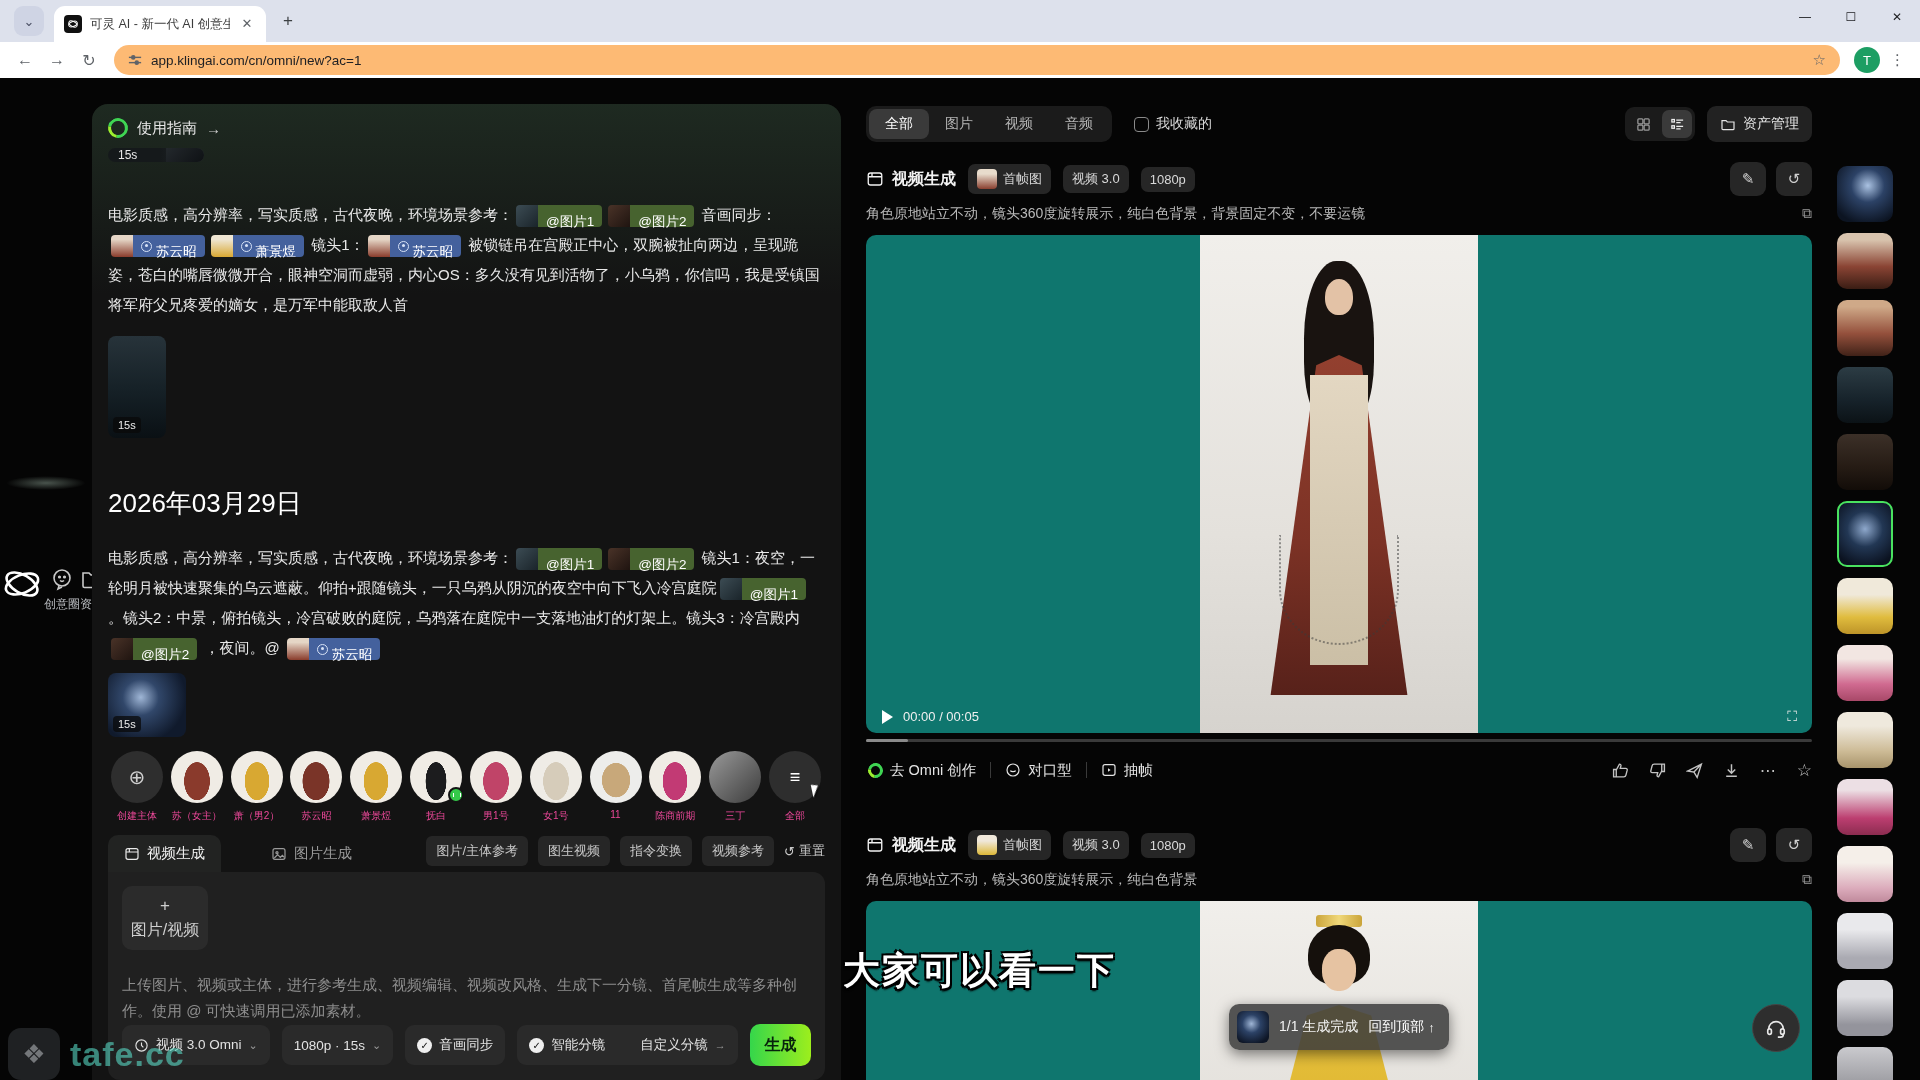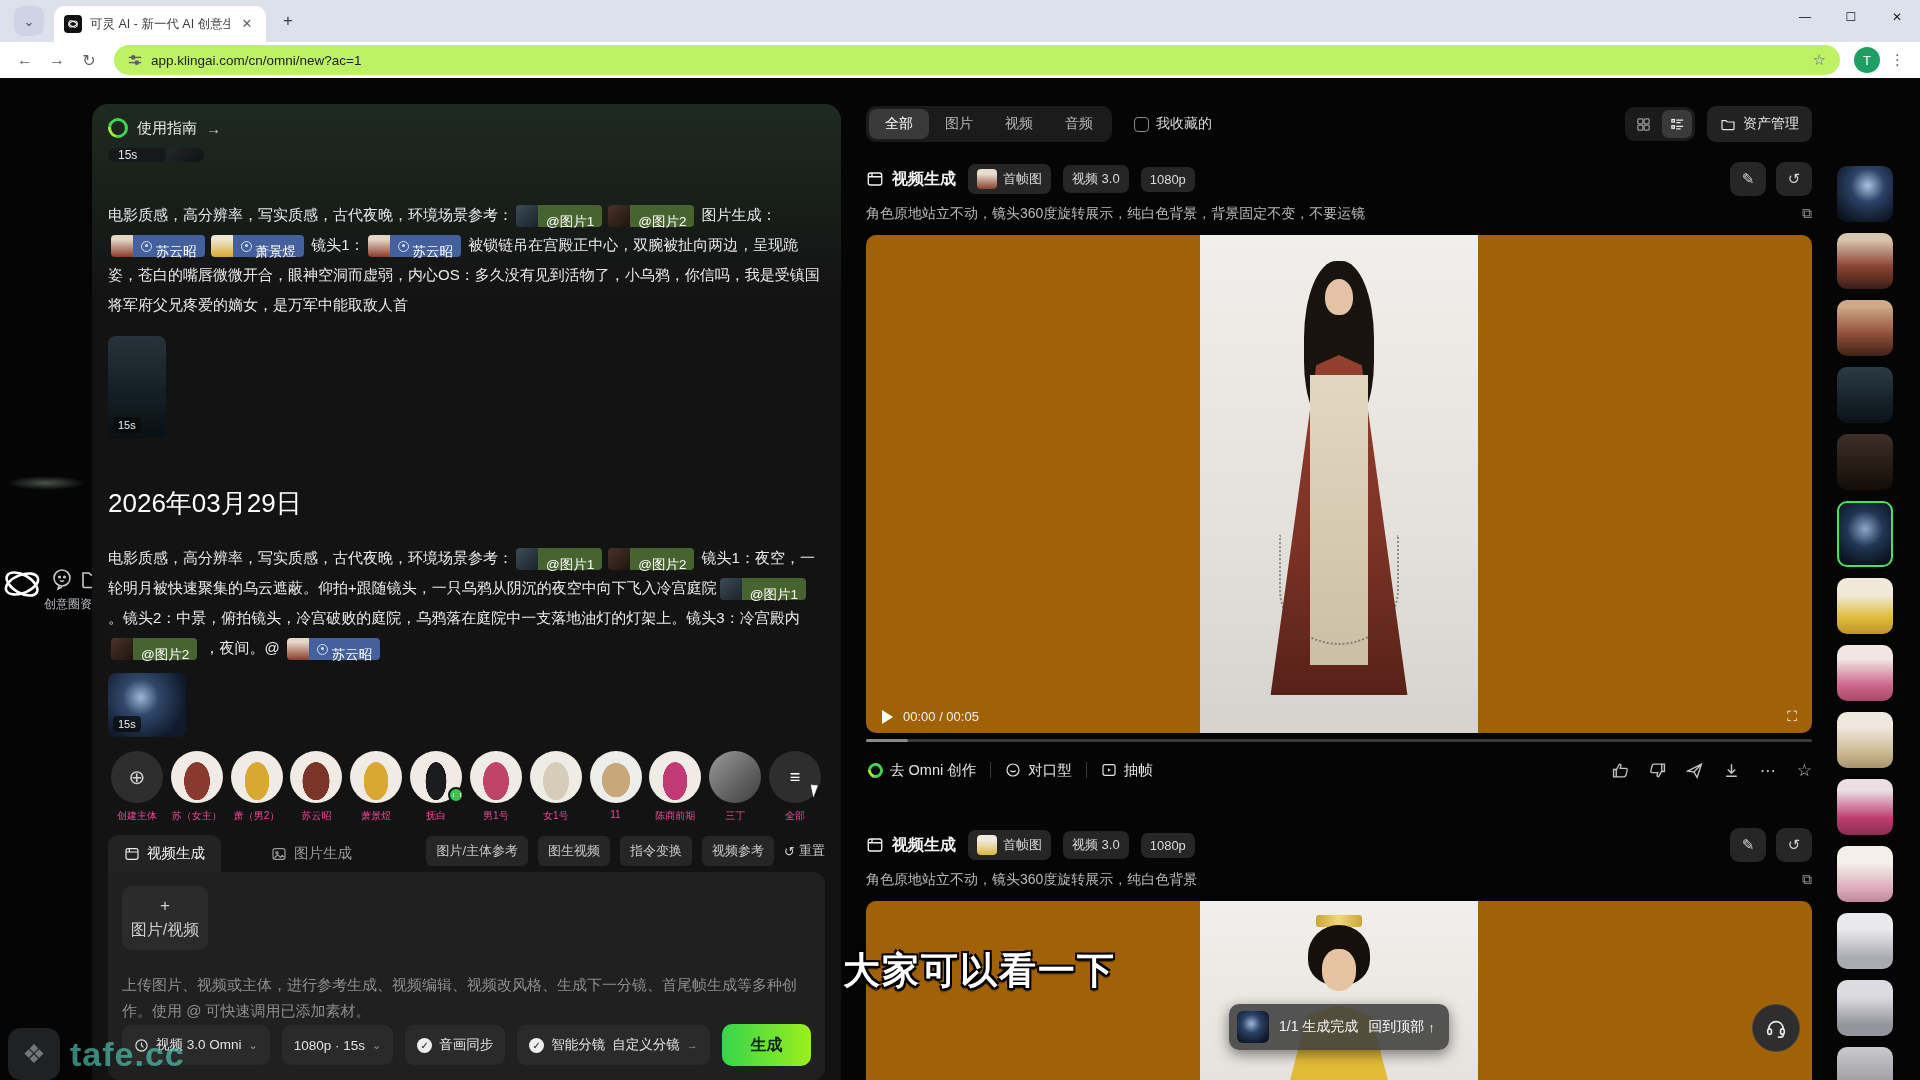--- a/index.html
+++ b/index.html
@@ -11,21 +11,21 @@
   .tab-search-btn{width:30px;height:30px;border-radius:9px;margin:0 10px 6px 4px;display:flex;align-items:center;justify-content:center;color:#4a4f63;font-size:13px;background:#cfd4e4;}
   .tab{height:36px;width:212px;background:#ffffff;border-radius:11px 11px 0 0;display:flex;align-items:center;padding:0 10px;}
   .favicon{width:18px;height:18px;border-radius:4px;background:#101010;display:flex;align-items:center;justify-content:center;flex:none;}
   .tab-title{flex:1;font-size:12.5px;color:#3c3c3c;white-space:nowrap;overflow:hidden;margin:0 8px;}
   .tab-close{color:#5f6368;font-size:13px;width:18px;height:18px;line-height:18px;text-align:center;border-radius:50%;flex:none;}
   .newtab-btn{width:28px;height:28px;margin:0 0 7px 8px;border-radius:50%;display:flex;align-items:center;justify-content:center;color:#3c4043;font-size:17px;}
   .win-controls{position:absolute;right:0;top:0;height:34px;display:flex;}
   .win-btn{width:46px;height:34px;display:flex;align-items:center;justify-content:center;color:#202124;font-size:12px;}
   .toolbar{height:36px;background:#ffffff;display:flex;align-items:center;padding:0 10px;gap:2px;}
   .nav-btn{width:30px;height:30px;display:flex;align-items:center;justify-content:center;color:#5f6368;font-size:16px;border-radius:50%;}
-  .urlbar{flex:1;height:30px;background:#bef264;border-radius:15px;display:flex;align-items:center;padding:8px 14px;gap:9px;margin:0 8px;}
+  .urlbar{flex:1;height:30px;background:#fdba74;border-radius:15px;display:flex;align-items:center;padding:8px 14px;gap:9px;margin:0 8px;}
   .url-text{font-size:13.5px;color:#202124;flex:1;}
   .url-star{color:#5f6368;font-size:15px;}
   .profile-avatar{width:26px;height:26px;border-radius:50%;background:#1d9e63;color:#fff;font-size:13px;display:flex;align-items:center;justify-content:center;margin:0 4px;}
   .menu-dots{color:#5f6368;font-size:15px;width:24px;text-align:center;letter-spacing:1px;}
   
   .app{position:relative;width:1920px;height:1002px;background:#050505;}
   
   .sidebar{position:absolute;left:0;top:0;width:92px;height:1002px;display:flex;flex-direction:row;align-items:center;}
   .side-logo{margin-top:40px;margin-bottom:26px;}
   .side-item{display:flex;flex-direction:column;align-items:center;gap:5px;margin-top:22px;color:#b9bcc0;font-size:12px;}
@@ -90,21 +90,21 @@
   .reset-btn{display:flex;align-items:center;gap:4px;color:#c9c9c9;font-size:13px;}
   .composer{background:#202020;border-radius:0 12px 12px 12px;padding:14px 14px 12px;display:flex;flex-direction:column;flex:1;}
   .upload-btn{width:86px;height:64px;background:#2b2b2b;border-radius:10px;display:flex;flex-direction:column;align-items:center;justify-content:center;gap:4px;color:#cfcfcf;}
   .upload-btn .plus{font-size:17px;}
   .upload-btn .lbl{font-size:16px;}
   .composer-ph{margin-top:22px;font-size:15px;line-height:26px;color:#8d8d8d;width:700px;}
   .controls-row{margin-top:auto;display:flex;align-items:center;gap:12px;padding-bottom:2px;}
   .ctrl-pill{height:40px;background:#2a2a2a;border-radius:9px;display:flex;align-items:center;gap:7px;padding:0 12px;color:#e2e2e2;font-size:13.5px;white-space:nowrap;}
   .caret{color:#9a9a9a;font-size:11px;}
   .check-ic{width:15px;height:15px;border-radius:50%;background:#efefef;color:#111;font-size:10px;display:flex;align-items:center;justify-content:center;font-weight:bold;}
-  .ctrl-sub{color:#e2e2e2;}
+  .ctrl-sub{color:#e2e2e2;margin-left:28px;}
   .generate-btn{margin-left:auto;width:152px;height:42px;border-radius:10px;background:linear-gradient(90deg,#35d64b,#9dee1d);color:#07230c;font-size:16px;font-weight:bold;display:flex;align-items:center;justify-content:center;}
   
   .right-panel{position:absolute;left:866px;top:26px;width:946px;height:976px;display:flex;flex-direction:column;overflow:hidden;}
   .rp-header{display:flex;align-items:center;height:40px;flex:none;}
   .filter-tabs{display:flex;background:#1b1b1b;border-radius:10px;padding:3px;}
   .ftab{padding:6px 16px;font-size:14px;color:#b5b5b5;border-radius:8px;}
   .ftab.active{background:#3a3a3a;color:#fff;}
   .fav-filter{display:flex;align-items:center;gap:7px;margin-left:22px;color:#d9d9d9;font-size:14px;}
   .checkbox{width:15px;height:15px;border:1.5px solid #8a8a8a;border-radius:4px;background:transparent;}
   .view-btns{margin-left:auto;display:flex;gap:4px;background:#1b1b1b;border-radius:9px;padding:3px;}
@@ -115,21 +115,21 @@
   .gen-card{display:flex;flex-direction:column;position:relative;}
   .card-head{display:flex;align-items:center;gap:12px;}
   .card-type{display:flex;align-items:center;gap:8px;color:#f2f2f2;font-size:16px;font-weight:bold;}
   .badge-pill{display:flex;align-items:center;gap:6px;background:#262626;border-radius:7px;color:#d9d9d9;font-size:13px;padding:5px 9px;}
   .badge-pill .bthumb{width:20px;height:20px;border-radius:4px;background:linear-gradient(180deg,#e8dccc 25%,#8a4030);}
   .head-actions{margin-left:auto;display:flex;gap:10px;}
   .sq-btn{width:36px;height:34px;background:#262626;border-radius:9px;display:flex;align-items:center;justify-content:center;color:#cfcfcf;font-size:15px;}
   .card-desc-row{display:flex;align-items:flex-start;margin-top:9px;}
   .card-desc{color:#b9b9b9;font-size:14px;}
   .copy-ic{margin-left:auto;color:#9a9a9a;font-size:14px;}
-  .video-box{margin-top:12px;height:498px;background:#a16207;border-radius:10px;position:relative;overflow:hidden;}
+  .video-box{margin-top:12px;height:498px;background:#0f766e;border-radius:10px;position:relative;overflow:hidden;}
   .video-box.short{height:352px;}
   .video-frame{position:absolute;left:50%;transform:translateX(-50%);top:0;bottom:0;width:278px;background:linear-gradient(180deg,#f1efeb 0%,#e4e1dc 60%,#d6d3ce 100%);overflow:hidden;}
   .vf-hair{position:absolute;left:50%;transform:translateX(-50%);top:26px;width:70px;height:168px;background:#191310;border-radius:46% 46% 40% 40%;}
   .vf-face{position:absolute;left:50%;transform:translateX(-50%);top:44px;width:28px;height:36px;background:#e3c2a6;border-radius:50% 50% 45% 45%;}
   .vf-robe{position:absolute;left:50%;transform:translateX(-50%);top:120px;width:190px;height:340px;background:linear-gradient(180deg,#93402f 0%,#7c3225 55%,#57211a 100%);clip-path:polygon(50% 0,62% 3%,86% 100%,14% 100%,38% 3%);}
   .vf-inner{position:absolute;left:50%;transform:translateX(-50%);top:140px;width:58px;height:290px;background:linear-gradient(180deg,#e3d7c2,#cbbfa6);}
   .vf-chain{position:absolute;left:50%;transform:translateX(-50%);top:300px;width:120px;height:110px;border:2px dotted #3a3a3a;border-top:none;border-radius:0 0 50% 50%;opacity:.5;}
   .vf2-crown{position:absolute;left:50%;transform:translateX(-50%);top:14px;width:46px;height:12px;background:linear-gradient(90deg,#caa43a,#f0d87a,#caa43a);border-radius:3px;}
   .vf2-hair{position:absolute;left:50%;transform:translateX(-50%);top:24px;width:62px;height:60px;background:#15100c;border-radius:50% 50% 42% 42%;}
   .vf2-face{position:absolute;left:50%;transform:translateX(-50%);top:48px;width:34px;height:42px;background:#e6c3a2;border-radius:46%;}
@@ -301,21 +301,21 @@
       <div class="prompt"><span>电影质感，高分辨率，写实质感，古代夜晚，环境场景参考：</span><span class="ref ref-img">
             <i class="ref-thumb" style="background: linear-gradient(135deg, rgb(60, 76, 84), rgb(26, 36, 42));"></i>
             <em class="ref-pill">
               <u>@图片1</u>
             </em>
           </span><span class="ref ref-img">
             <i class="ref-thumb" style="background: linear-gradient(135deg, rgb(74, 51, 40), rgb(31, 20, 16));"></i>
             <em class="ref-pill">
               <u>@图片2</u>
             </em>
-          </span><span> 图片生成：</span><span class="ref ref-char">
+          </span><span> 音画同步：</span><span class="ref ref-char">
             <i class="ref-thumb" style="background: linear-gradient(rgb(229, 214, 198) 20%, rgb(138, 60, 44));"></i>
             <em class="ref-pill">
               <i class="person-ic"></i>
               <u>苏云昭</u>
             </em>
           </span><span class="ref ref-char">
             <i class="ref-thumb" style="background: linear-gradient(rgb(239, 230, 210) 20%, rgb(216, 168, 50));"></i>
             <em class="ref-pill">
               <i class="person-ic"></i>
               <u>萧景煜</u>

